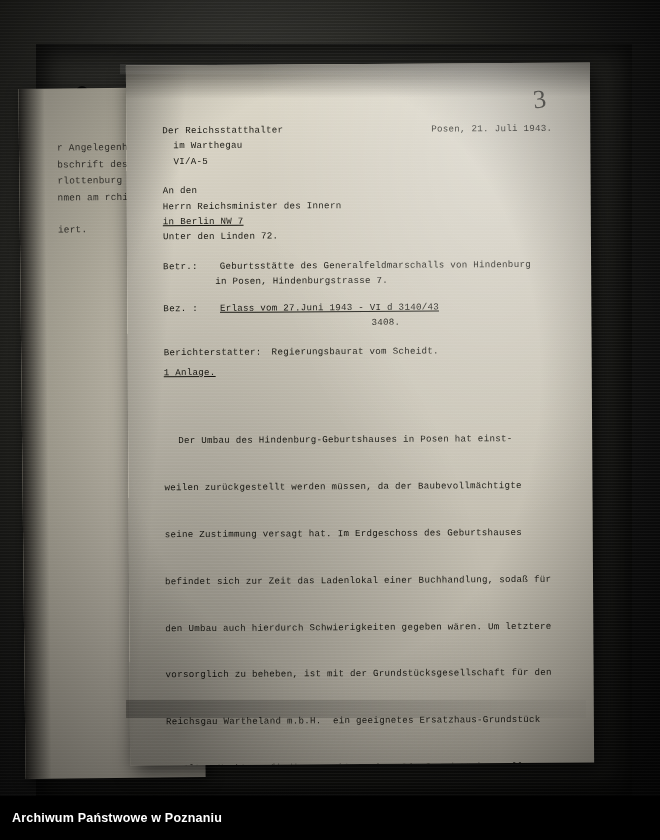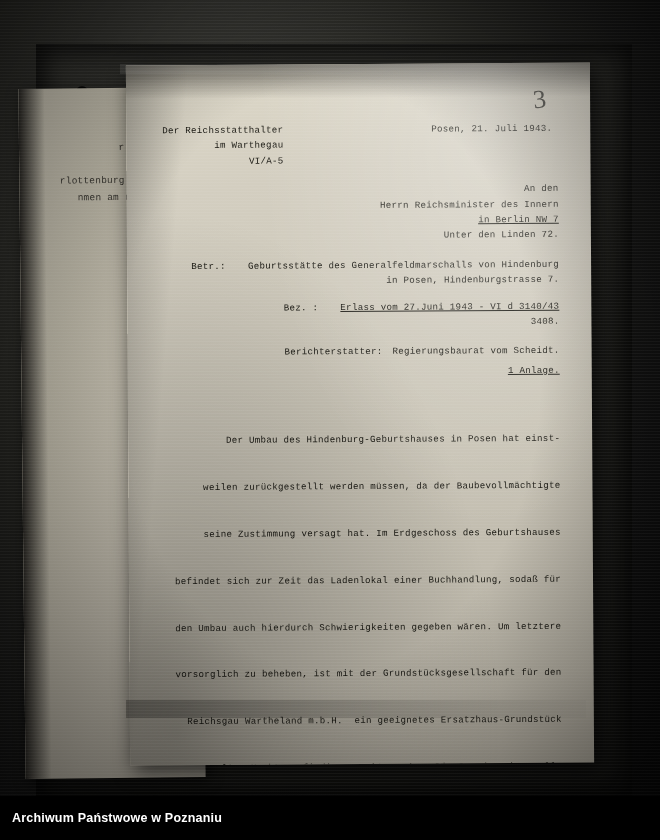--- a/index.html
+++ b/index.html
@@ -12,21 +12,20 @@
     height: 840px;
     overflow: hidden;
     font-family: "Liberation Sans", sans-serif;
   }
   .scan {
     position: relative;
     width: 660px;
     height: 840px;
     background: #ffffff;
     overflow: hidden;
-    text-align: right;
   }
   
   .backdrop {
     position: absolute;
     inset: 0;
     background:
       radial-gradient(ellipse at 30% 20%, #3a3a36 0%, #242420 40%, #101010 75%, #050505 100%);
   }
   
   .folder {

